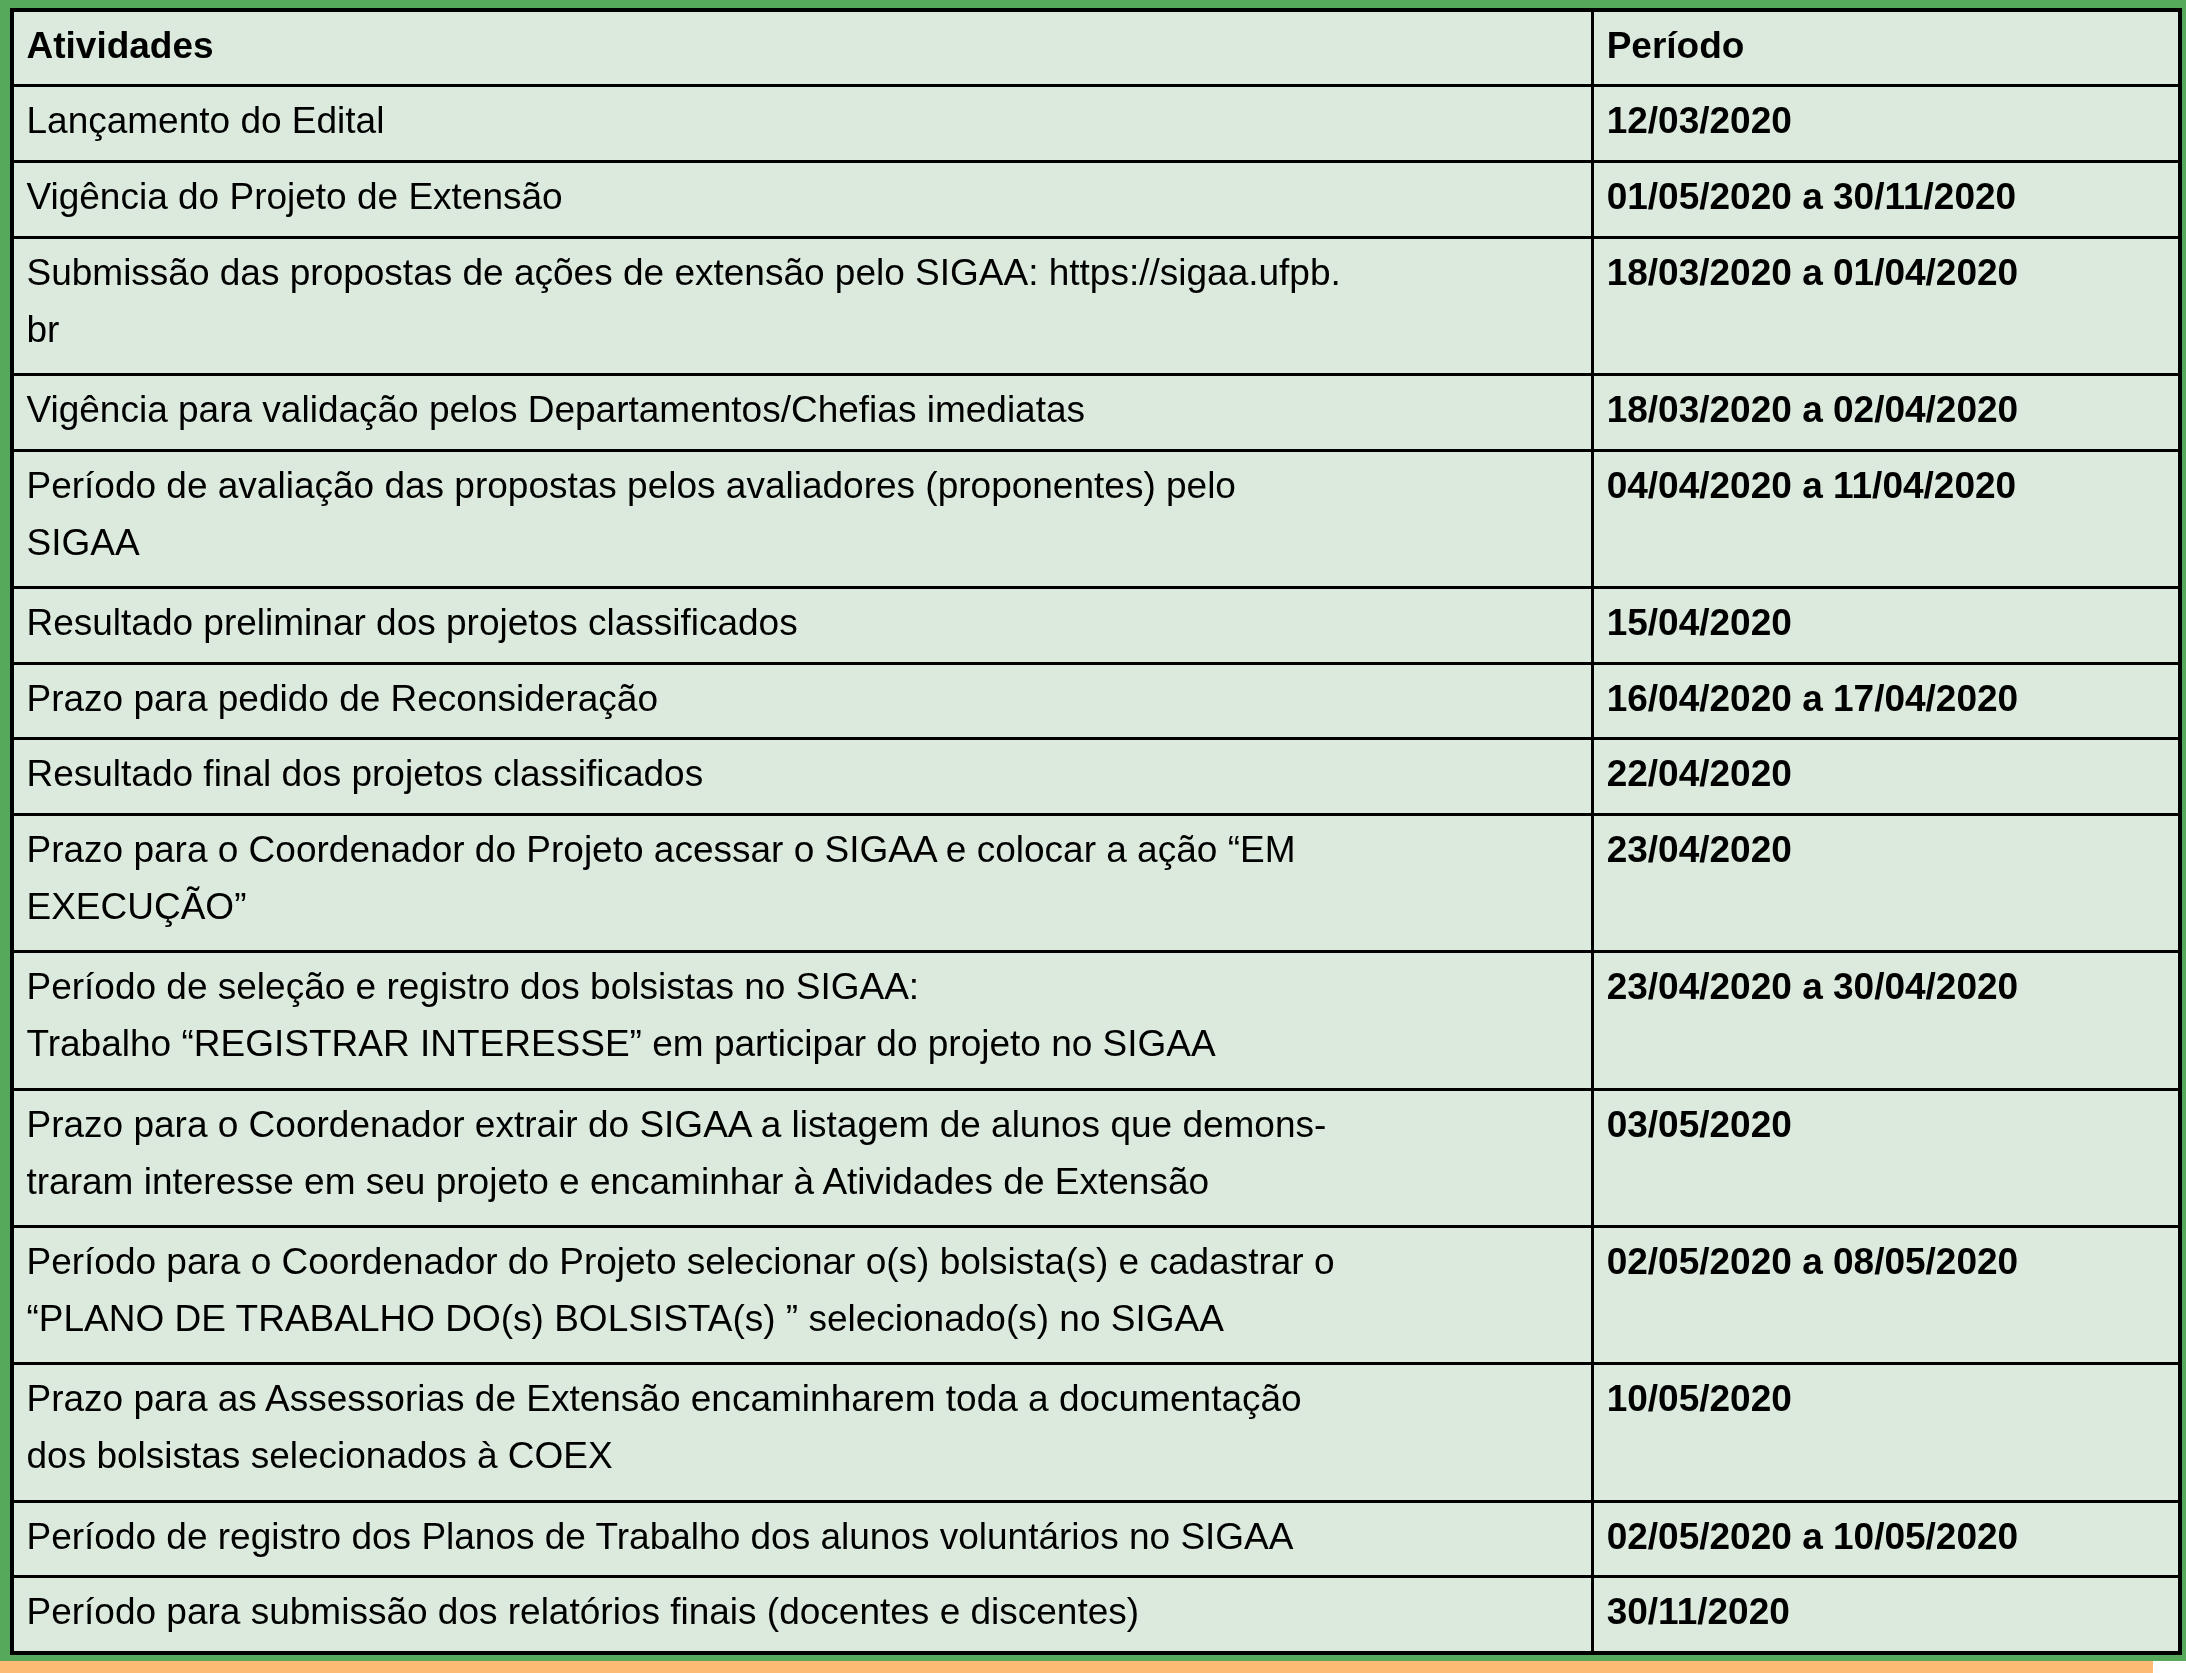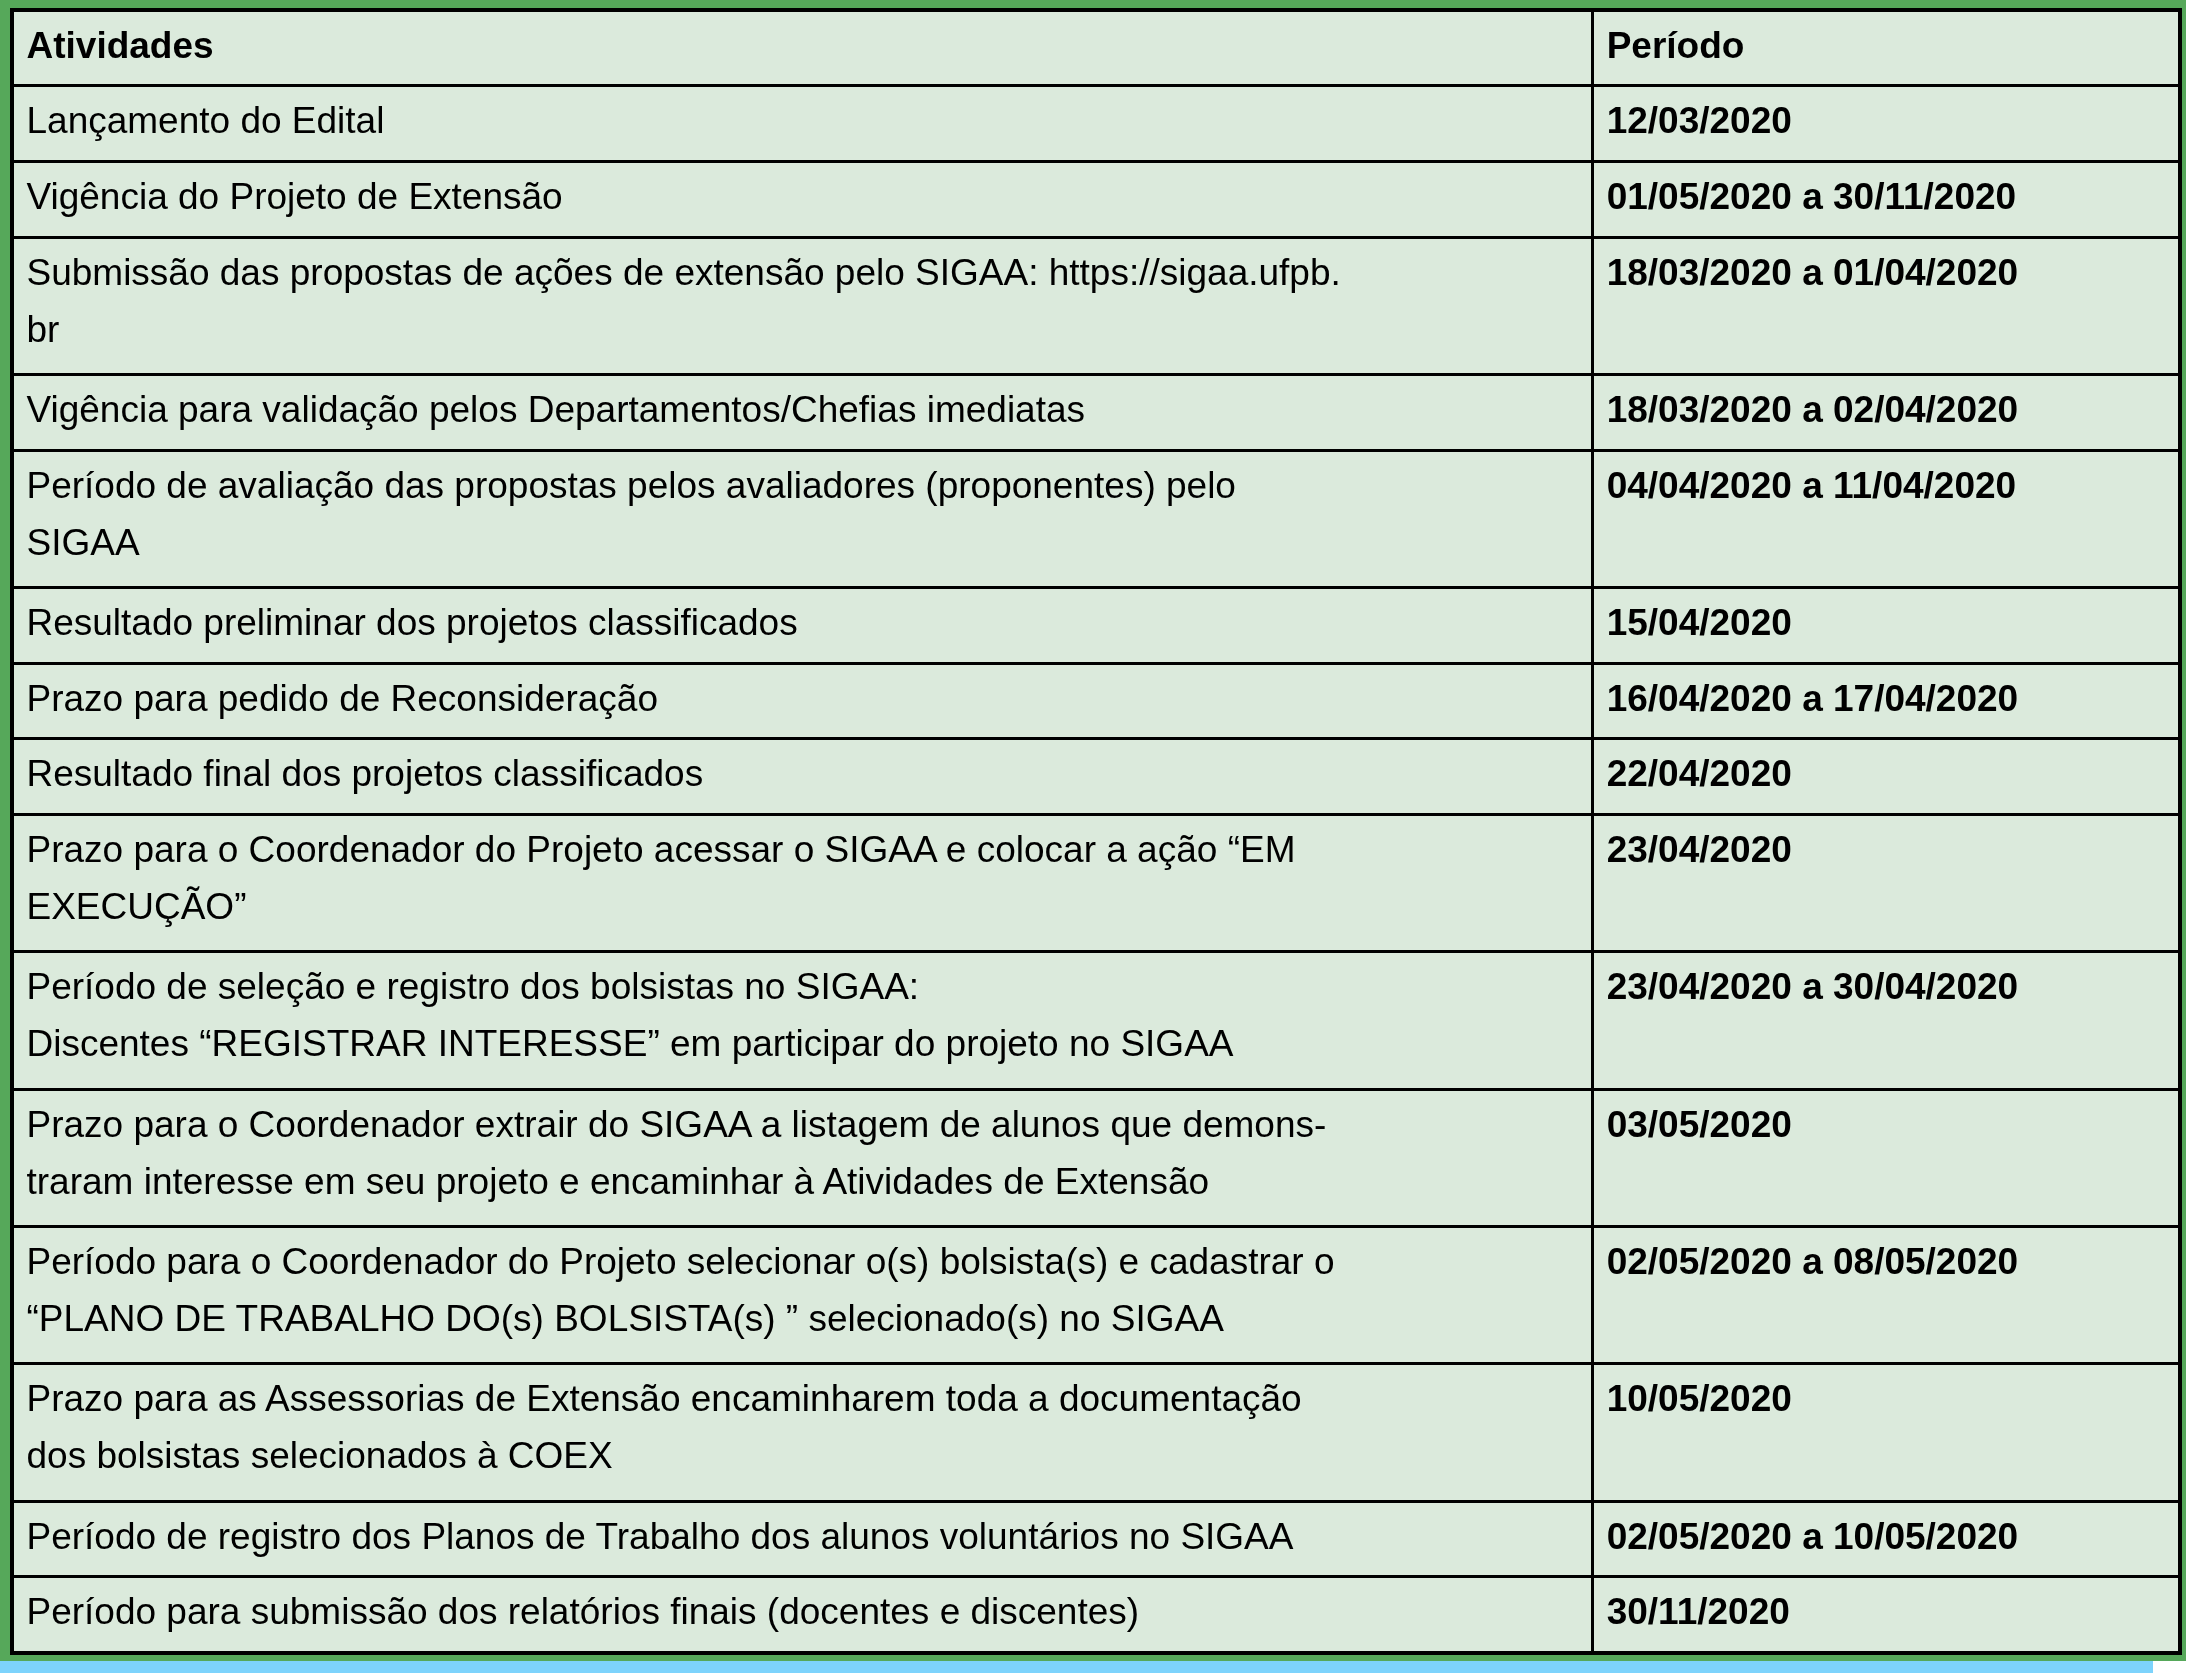--- a/index.html
+++ b/index.html
@@ -4,21 +4,21 @@
 <style>
   html, body {
     margin: 0;
     padding: 0;
     background: #ffffff;
     font-family: "Liberation Sans", sans-serif;
   }
   .page {
     width: 2153px;
     height: 1674px;
-    background: #7dd3fc;
+    background: #fdba74;
     box-sizing: border-box;
   }
   .frame {
     width: 2187px;
     height: 1661px;
     background: #56a85a;
     padding: 7.8px 4.9px 5.9px 9.8px;
     box-sizing: border-box;
   }
   table.schedule {
@@ -99,21 +99,21 @@
           <td class="activity">Resultado final dos projetos classificados</td>
           <td class="period">22/04/2020</td>
         </tr>
         <tr class="h2">
           <td class="activity">Prazo para o Coordenador do Projeto acessar o SIGAA e colocar a ação “EM
 EXECUÇÃO”</td>
           <td class="period">23/04/2020</td>
         </tr>
         <tr class="h2">
           <td class="activity">Período de seleção e registro dos bolsistas no SIGAA:
-Discentes “REGISTRAR INTERESSE” em participar do projeto no SIGAA</td>
+Trabalho “REGISTRAR INTERESSE” em participar do projeto no SIGAA</td>
           <td class="period">23/04/2020 a 30/04/2020</td>
         </tr>
         <tr class="h2">
           <td class="activity">Prazo para o Coordenador extrair do SIGAA a listagem de alunos que demons-
 traram interesse em seu projeto e encaminhar à Atividades de Extensão</td>
           <td class="period">03/05/2020</td>
         </tr>
         <tr class="h2">
           <td class="activity">Período para o Coordenador do Projeto selecionar o(s) bolsista(s) e cadastrar o
 “PLANO DE TRABALHO DO(s) BOLSISTA(s) ” selecionado(s) no SIGAA</td>

